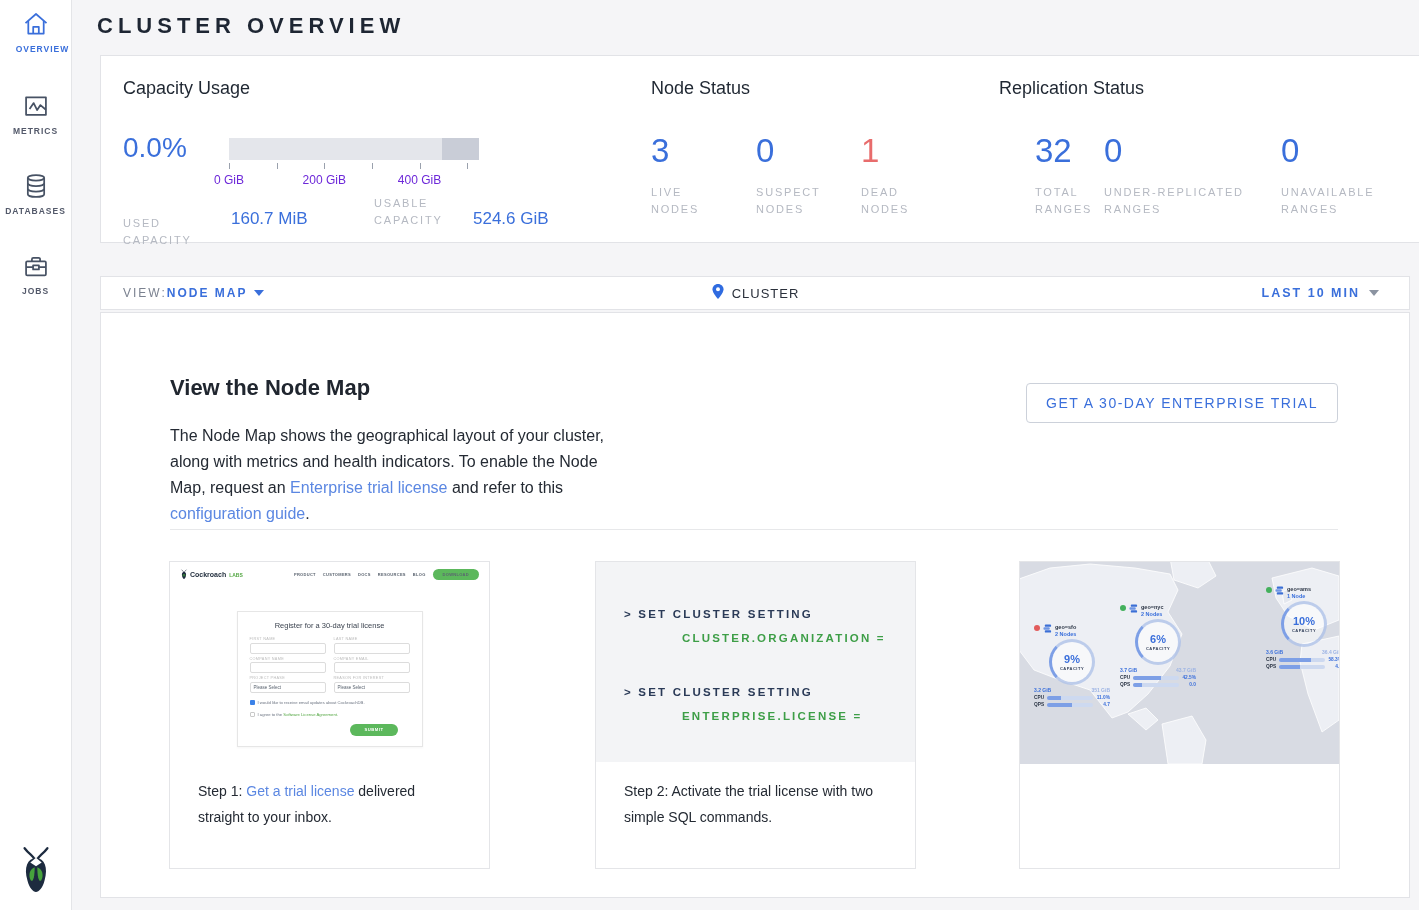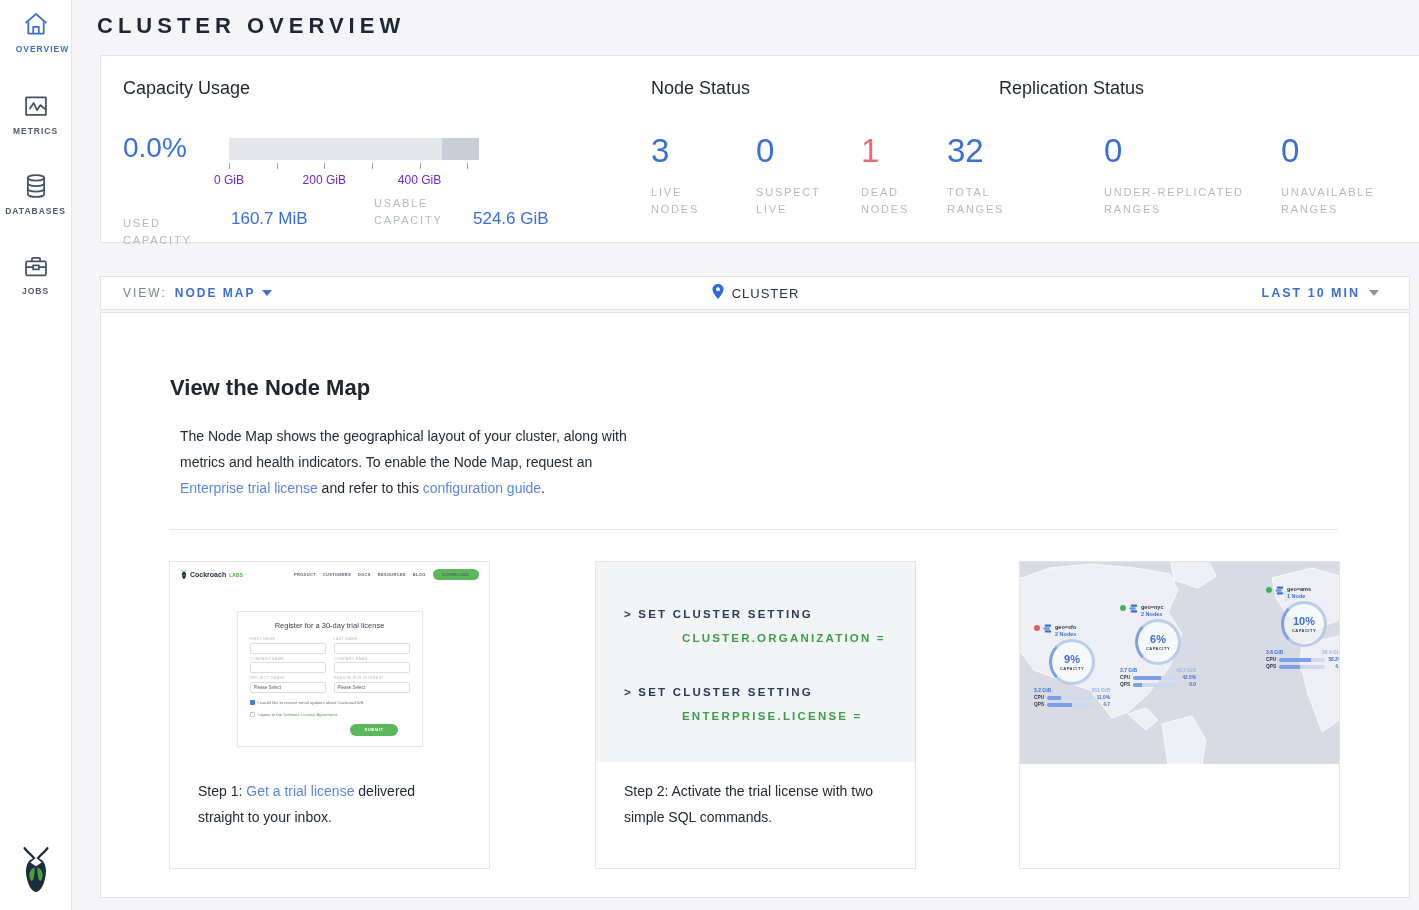--- a/index.html
+++ b/index.html
@@ -42,34 +42,34 @@
   .cap-used-value   { position:absolute; left:130px; top:153px; }
   .cap-usable-label { position:absolute; left:273px; top:139px; width:95px; }
   .cap-usable-value { position:absolute; left:372px; top:153px; }
 
   .metric { position:absolute; top:76px; }
   .metric .num { display:block; }
   .metric .lbl { display:block; margin-top:14px; }
 
   
   .view-bar { left:28px; top:276px; width:1310px; height:34px; }
-  .vb-left { position:absolute; left:22px; top:0; height:32px; display:flex; align-items:center; gap:8px; }
+  .vb-left { position:absolute; left:22px; top:0; height:32px; display:flex; align-items:center; gap:0; }
   .vb-label { font-size:12px; letter-spacing:2px; color:#7b8290; font-weight:500; }
   .vb-value { font-size:12px; letter-spacing:2px; color:#3a6fdb; font-weight:bold; cursor:pointer; display:flex; align-items:center; gap:7px; }
   .vb-center { position:absolute; left:0; right:0; top:0; height:32px; display:flex; align-items:center; justify-content:center; gap:7px; }
   .vb-scope { font-size:13px; letter-spacing:1px; color:#2a303b; font-weight:500; }
   .vb-right { position:absolute; right:30px; top:0; height:32px; display:flex; align-items:center; gap:9px; cursor:pointer; }
   .vb-time { font-size:12.5px; letter-spacing:2px; color:#3a6fdb; font-weight:bold; }
   .caret { width:0; height:0; border-left:5px solid transparent; border-right:5px solid transparent; border-top:6px solid #3a6fdb; }
   .caret.grey { border-top-color:#8b93a1; }
 
   
   .main-card { left:28px; top:312px; width:1310px; height:586px; }
   .nm-heading { position:absolute; left:69px; top:62px; font-size:22px; font-weight:600; color:#20262f; }
-  .nm-para { position:absolute; left:79px; top:110px; width:465px; font-size:14px; line-height:26px; color:#242a33; }
+  .nm-para { position:absolute; left:69px; top:110px; width:465px; font-size:16px; line-height:26px; color:#242a33; }
   .link { color:#5b87e2; cursor:pointer; }
   .trial-btn { position:absolute; right:71px; top:70px; width:312px; height:40px; background:#fff; border:1px solid #ccd1da; border-radius:4px; color:#3a6fdb; font-size:14px; letter-spacing:1.5px; display:flex; align-items:center; justify-content:center; cursor:pointer; }
   .divider { position:absolute; left:69px; right:71px; top:216px; height:1px; background:#e7e8ea; }
 
   .step-card { position:absolute; top:248px; width:321px; height:308px; border:1px solid #e4e5e8; background:#fff; }
   .step-card.c1 { left:68px; }
   .step-card.c2 { left:494px; }
   .step-card.c3 { left:918px; }
   .step-caption { position:absolute; left:0; right:0; bottom:0; height:106px; background:#fff; padding:16px 28px 0; font-size:14px; line-height:26px; color:#242a33; }
   .step-caption b { font-weight:400; }
@@ -214,29 +214,29 @@
       <div class="grey-caps cap-usable-label">USABLE CAPACITY</div>
       <div class="blue-val cap-usable-value">524.6 GiB</div>
 
       <div class="sec-title" style="left:550px; top:22px">Node Status</div>
       <div class="metric" style="left:550px">
         <span class="num big-num">3</span>
         <span class="lbl grey-caps" style="width:75px">LIVE NODES</span>
       </div>
       <div class="metric" style="left:655px">
         <span class="num big-num">0</span>
-        <span class="lbl grey-caps" style="width:85px">SUSPECT LIVE</span>
+        <span class="lbl grey-caps" style="width:85px">SUSPECT NODES</span>
       </div>
       <div class="metric" style="left:760px">
         <span class="num big-num red">1</span>
         <span class="lbl grey-caps" style="width:75px">DEAD NODES</span>
       </div>
 
       <div class="sec-title" style="left:898px; top:22px">Replication Status</div>
-      <div class="metric" style="left:846px">
+      <div class="metric" style="left:934px">
         <span class="num big-num">32</span>
         <span class="lbl grey-caps" style="width:75px">TOTAL RANGES</span>
       </div>
       <div class="metric" style="left:1003px">
         <span class="num big-num">0</span>
         <span class="lbl grey-caps" style="width:175px">UNDER-REPLICATED RANGES</span>
       </div>
       <div class="metric" style="left:1180px">
         <span class="num big-num">0</span>
         <span class="lbl grey-caps" style="width:125px">UNAVAILABLE RANGES</span>
@@ -265,20 +265,21 @@
         <span class="caret grey"></span>
       </div>
     </section>
 
     <section class="card main-card">
 
       <div class="nm-heading">View the Node Map</div>
 
       <p class="nm-para"><span>The Node Map shows the geographical layout of your cluster, along with metrics and health indicators. To enable the Node Map, request an </span><a class="link">Enterprise trial license</a><span> and refer to this </span><a class="link">configuration guide</a><span>.</span></p>
 
+      <button class="trial-btn">GET A 30-DAY ENTERPRISE TRIAL</button>
 
       <div class="divider"></div>
 
       <div class="step-card c1">
         <div class="mini-site">
           <div class="ms-topbar">
             <span class="ms-brand">
               <svg width="8" height="11" viewBox="0 0 40 52">
                   <path d="M8 2 C14 10 17 9 19 15 M32 2 C26 10 23 9 21 15" stroke="#1d2b3f" stroke-width="3" fill="none"></path>
                   <path d="M20 12 C29 13 33 22 29 36 C27 44 23 48 20 48 C17 48 13 44 11 36 C7 22 11 13 20 12 Z" fill="#1d2b3f"></path>

